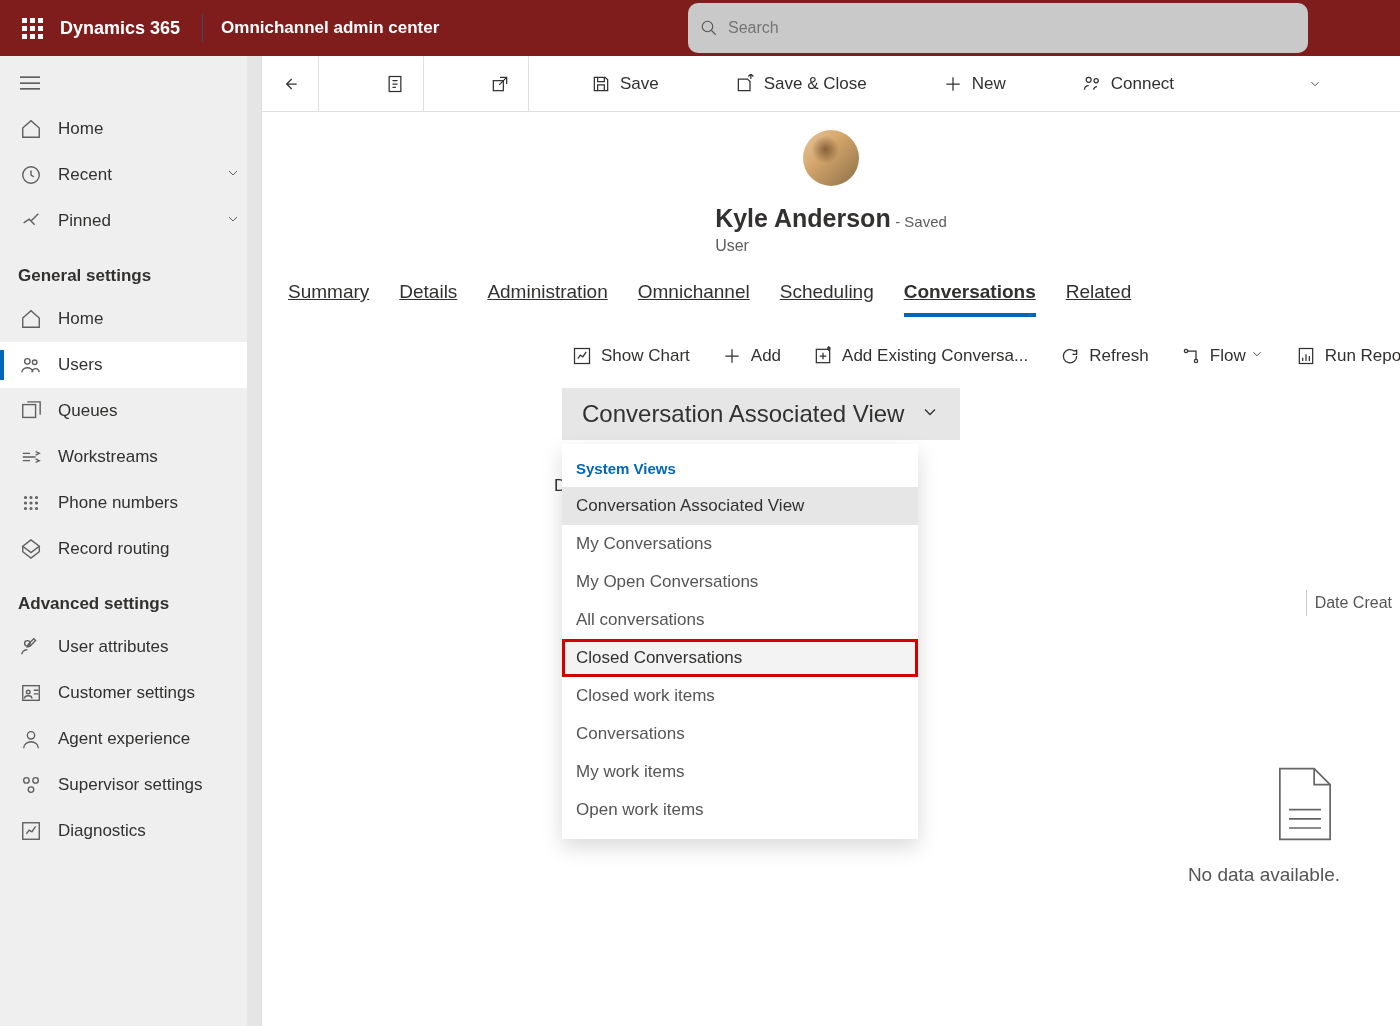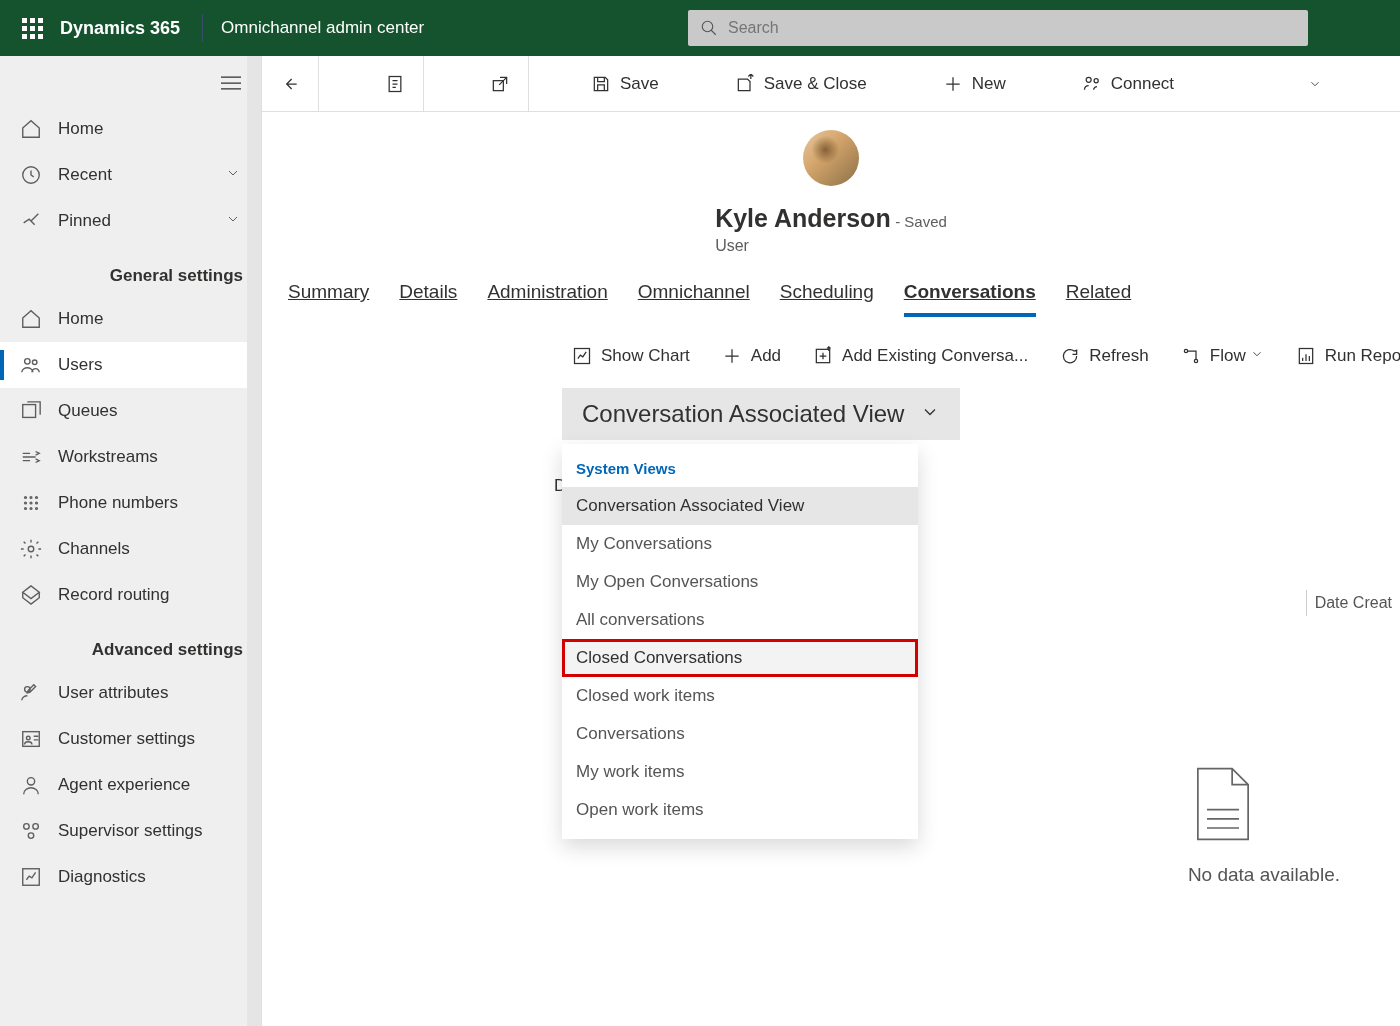--- a/index.html
+++ b/index.html
@@ -1,32 +1,32 @@
 <!DOCTYPE html>
 <html><head>
 <meta charset="utf-8">
 <style>
 * { box-sizing: border-box; margin: 0; padding: 0; font-family: "Segoe UI", -apple-system, sans-serif; }
 body { background:#fff; color:#323130; width:1400px; height:1026px; overflow:hidden; }
 
 
-.topbar { height:56px; background:#14532d; color:#fff; display:flex; align-items:center; padding:0 12px; }
+.topbar { height:56px; background:#7f1d1d; color:#fff; display:flex; align-items:center; padding:0 12px; }
 .waffle { width:40px; height:40px; display:flex; align-items:center; justify-content:center; }
 .waffle-grid { display:grid; grid-template-columns:repeat(3,5px); grid-template-rows:repeat(3,5px); gap:3px; }
 .waffle-grid span { background:#fff; width:5px; height:5px; }
 .brand { font-size:18px; font-weight:600; margin-left:8px; margin-right:18px; }
 .vdiv { width:1px; height:28px; background:#3a4a6a; margin:0 4px; }
-.appname { font-size:17px; font-weight:400; margin-left:14px; }
-.searchbox { margin-left:auto; margin-right:80px; height:36px; flex:0 0 620px; background:#c9c9c9; display:flex; align-items:center; padding:0 12px; border-radius:2px; }
+.appname { font-size:17px; font-weight:700; margin-left:14px; }
+.searchbox { margin-left:auto; margin-right:80px; height:50px; flex:0 0 620px; background:#c9c9c9; display:flex; align-items:center; padding:0 12px; border-radius:10px; }
 .searchbox svg { width:18px; height:18px; color:#555; margin-right:10px; }
 .searchbox input { background:transparent; border:none; outline:none; font-size:16px; color:#555; flex:1; }
 
 
 .shell { display:flex; height:calc(100% - 56px); }
-.sidebar { width:262px; background:#efefef; border-right:1px solid #e1dfdd; padding-top:8px; position:relative;text-align:right; }
+.sidebar { width:262px; background:#efefef; border-right:1px solid #e1dfdd; padding-top:8px; position:relative; }
 .sidebar-scroll { position:absolute; right:0; top:0; width:14px; height:100%; background:#e5e5e5; }
 .hamburger { padding:12px 20px; }
 .hamburger svg { width:20px; height:14px; }
 .nav-item { display:flex; align-items:center; height:46px; padding:0 20px; font-size:17px; color:#323130; cursor:pointer; }
 .nav-item .ico { width:22px; height:22px; margin-right:16px; display:flex; align-items:center; justify-content:center; color:#605e5c; }
 .nav-item .chev { margin-left:auto; color:#605e5c; }
 .nav-item.active { background:#fff; position:relative; }
 .nav-item.active::before { content:""; position:absolute; left:0; top:8px; bottom:8px; width:4px; background:#0067b8; }
 .nav-section { font-size:17px; font-weight:700; padding:22px 18px 10px; color:#323130; }
 
@@ -64,21 +64,21 @@
 
 
 .viewdd { position:absolute; left:300px; top:388px; width:356px; background:#fff; box-shadow:0 8px 20px rgba(0,0,0,0.15); padding:10px 0 10px; z-index:10; }
 .viewdd-hdr { color:#0067b8; font-size:15px; font-weight:600; padding:6px 14px 10px; }
 .viewdd-item { padding:9px 14px; font-size:17px; color:#555; cursor:pointer; }
 .viewdd-item.sel { background:#e6e6e6; color:#323130; }
 .viewdd-item.hov { background:#f3f3f3; color:#323130; }
 .viewdd-item.redbox { outline:3px solid #d40000; outline-offset:-3px; }
 
 
-.empty { position:absolute; right:60px; bottom:140px; text-align:left; color:#555; }
+.empty { position:absolute; right:60px; bottom:140px; text-align:right; color:#555; }
 .empty svg { width:70px; height:80px; margin-bottom:16px; color:#666; }
 .empty-txt { font-size:19px; }
 
 .col-label { position:absolute; right:0; top:534px; font-size:16px; color:#555; padding:4px 8px; border-left:1px solid #ccc; }
 
 .dletter { position:absolute; left:292px; top:420px; font-size:17px; color:#323130; }
 
 svg { stroke:currentColor; fill:none; stroke-width:1.5; }
 </style>
 </head>
@@ -198,29 +198,20 @@
             <circle cx="6" cy="18" r="1"></circle>
             <circle cx="12" cy="18" r="1"></circle>
             <circle cx="18" cy="18" r="1"></circle>
           </svg>
         </span>
       <span>Phone numbers</span>
     </div>
     <div class="nav-item">
       <span class="ico">
           <svg viewBox="0 0 24 24">
-            <circle cx="12" cy="12" r="3"></circle>
-            <path d="M12 2v3m0 14v3M4 12H1m22 0h-3M6 6 4 4m16 16-2-2M6 18l-2 2M20 4l-2 2"></path>
-          </svg>
-        </span>
-      <span>Channels</span>
-    </div>
-    <div class="nav-item">
-      <span class="ico">
-          <svg viewBox="0 0 24 24">
             <path d="M12 2 3 9l9 7 9-7zM3 9v6l9 7 9-7V9"></path>
           </svg>
         </span>
       <span>Record routing</span>
     </div>
 
     <div class="nav-section">Advanced settings</div>
     <div class="nav-item">
       <span class="ico">
           <svg viewBox="0 0 24 24">

